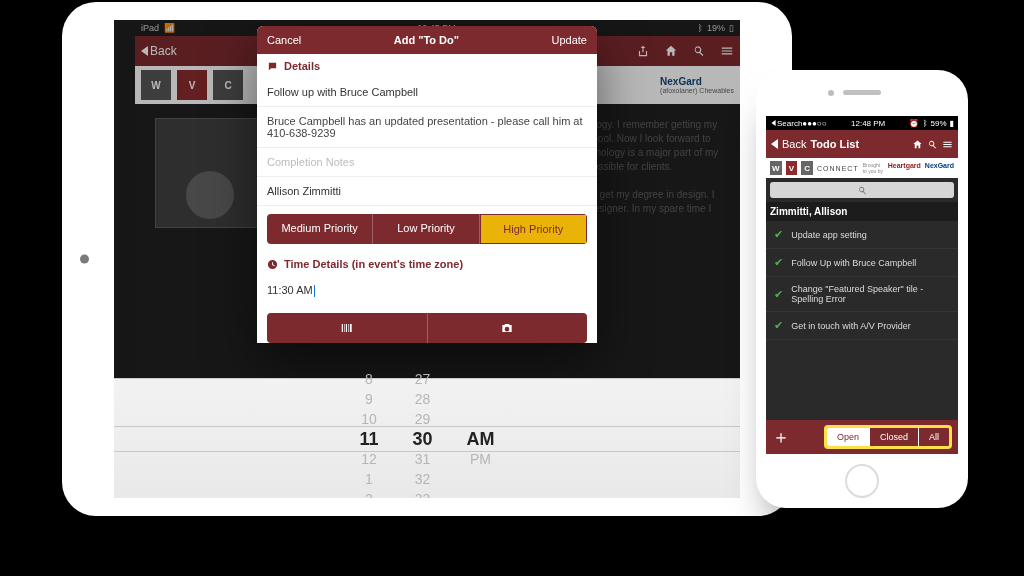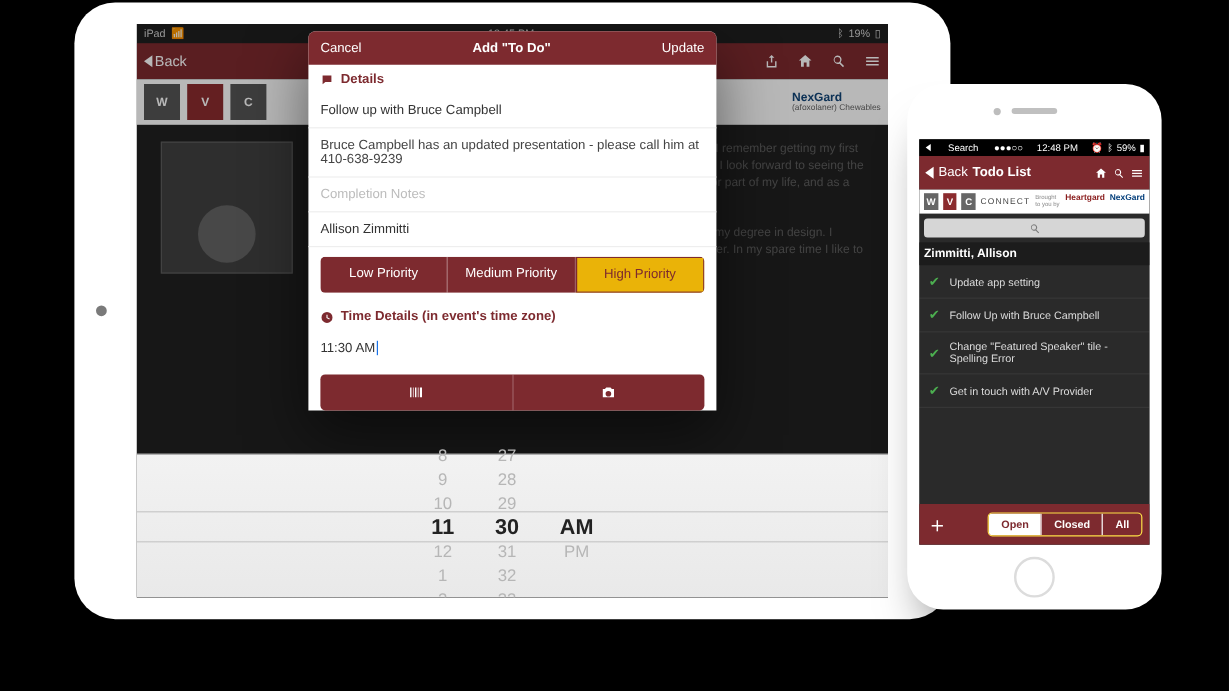--- a/index.html
+++ b/index.html
@@ -38,20 +38,21 @@
   }
   .ipad-cam {
     position:absolute; right:24px; top:50%; transform:translateY(-50%);
     width:6px; height:6px; border-radius:50%; background:#8a8a8a;
   }
   .ipad-screen {
     width:100%; height:100%;
     background: #1f1f1f;
     position:relative;
     overflow:hidden;
+    padding-left:21px;
   }
 
   .ipad-status {
     display:flex; justify-content:space-between; align-items:center;
     font-size:9px; color:#d0d0d0;
     padding:3px 6px;
   }
   .ipad-status .right { display:flex; gap:4px; align-items:center; }
 
   .ipad-nav {
@@ -188,21 +189,21 @@
   .iphone-screen{
     width:100%;height:100%; background:#2a2a2a;
     display:flex;flex-direction:column;
     overflow:hidden;
   }
   .iph-status{
     background:#000;color:#fff;font-size:8px;
     display:flex;justify-content:space-between;align-items:center;
     padding:2px 4px;
   }
-  .iph-status .left{display:flex;gap:13px;align-items:flex-end;}
+  .iph-status .left{display:flex;gap:0;align-items:flex-end;}
   .iph-status .right{display:flex;gap:3px;align-items:center;}
   .iph-nav{
     background:var(--maroon); height:28px;
     display:flex;align-items:center;color:#fff;font-size:11px;
     padding:0 5px; gap:4px;
   }
   .iph-nav .ntitle{flex:1;font-weight:600;}
   .iph-nav svg{fill:#fff;}
   .iph-brand{
     background:#fff; display:flex;align-items:center;gap:4px;
@@ -224,21 +225,21 @@
     border-bottom:1px solid rgba(255,255,255,.06);
   }
   .check{color:#4caf50;font-size:11px;}
   .iph-flex{flex:1;}
   .iph-bottom{
     background:var(--maroon); height:34px;
     display:flex;align-items:center;padding:0 6px;gap:8px;
   }
   .plus{color:#fff;font-size:18px;font-weight:300;}
   .seg{
-    display:flex;margin-left:auto;border:1px solid #fde047;border-radius:4px;overflow:hidden;font-weight:bold;
+    display:flex;margin-left:auto;border:3px solid #fde047;border-radius:4px;overflow:hidden;
   }
   .seg div{font-size:9px;padding:4px 10px;color:#fff;}
   .seg div.active{background:#fff;color:var(--maroon);}
   .seg div + div{border-left:1px solid #fff;}
 
   
   .chev{
     width:0;height:0;border-top:5px solid transparent;border-bottom:5px solid transparent;
     border-right:7px solid currentColor;display:inline-block;
   }
@@ -324,22 +325,22 @@
             <path d="M4 4h16v12H9l-5 4V4z"></path>
           </svg>
         <span>Details</span>
       </div>
       <div class="field">Follow up with Bruce Campbell</div>
       <div class="field note">Bruce Campbell has an updated presentation - please call him at 410-638-9239</div>
       <div class="field placeholder">Completion Notes</div>
       <div class="field">Allison Zimmitti</div>
 
       <div class="prio-row">
+        <div class="prio">Medium Priority</div>
         <div class="prio">Low Priority</div>
-        <div class="prio">Medium Priority</div>
         <div class="prio selected">High Priority</div>
       </div>
 
       <div class="section-label">
         <svg class="icon sm" style="fill:var(--maroon)" viewBox="0 0 24 24">
             <path d="M12 2a10 10 0 100 20 10 10 0 000-20zm1 5v5l4 2-.8 1.6L11 13V7h2z"></path>
           </svg>
         <span>Time Details (in event's time zone)</span>
       </div>
       <div class="time-input">

